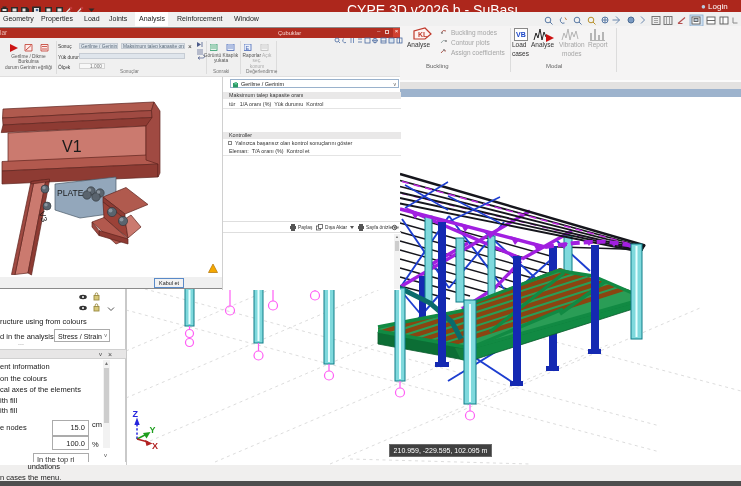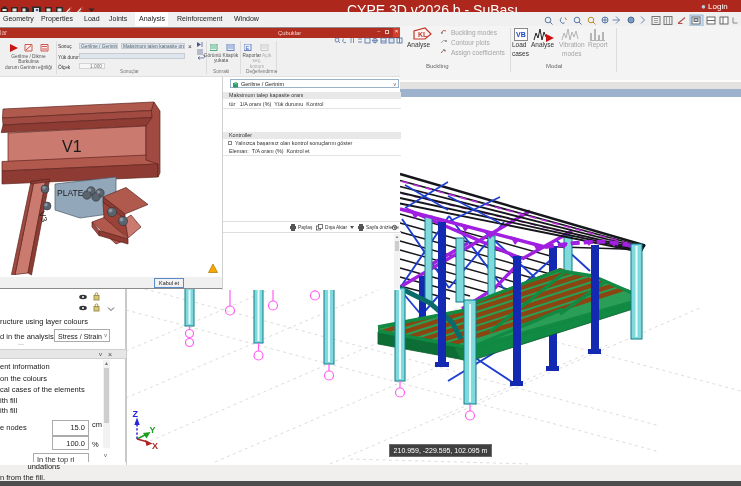--- a/index.html
+++ b/index.html
@@ -347,34 +347,34 @@
           <circle cx="5" cy="16" r="1"></circle>
         </g>
   <g fill="none" stroke="#9a8a40" stroke-width="0.9">
           <rect x="16" y="3.5" width="5" height="4.5" fill="#d8c878"></rect>
           <path d="M17.2,3.5 L17.2,2.2 A1.3,1.3 0 0 1 19.8,2.2 L19.8,3.5"></path>
           <rect x="16" y="14.5" width="5" height="4.5" fill="#d8c878"></rect>
           <path d="M17.2,14.5 L17.2,13.2 A1.3,1.3 0 0 1 19.8,13.2 L19.8,14.5"></path>
         </g>
   <path d="M30,15.5 L33,18.5 L36,15.5" stroke="#555" fill="none"></path>
  </svg>
- <div class="abs" style="left:0;top:29px;">ructure using layer colours</div>
+ <div class="abs" style="left:0;top:29px;">ructure using from colours</div>
  <div class="abs" style="left:0;top:44px;">d in the analysis</div>
  <div class="abs" style="left:54px;top:41px;width:56px;height:13px;border:1px solid #ababab;background:#fff;">
    <span style="position:absolute;left:3px;top:2.5px;font-size:7px;">Stress / Strain</span>
    <span style="position:absolute;right:2px;top:2px;color:#666;font-size:5.5px;">v</span>
  </div>
  <div class="abs" style="left:18px;top:51px;color:#888;font-size:7px;">...</div>
  <div class="abs" style="left:0;top:61px;width:126px;height:10px;background:#e7e6e6;border-top:1px solid #d0d0d0;border-bottom:1px solid #d0d0d0;">
    <span style="position:absolute;right:24px;top:1px;color:#444;font-size:6px;">v</span>
    <span style="position:absolute;right:14px;top:1px;color:#444;font-size:7px;">×</span>
  </div>
  <div class="abs" style="left:0;top:74px;">ent information</div>
  <div class="abs" style="left:0;top:86px;">on the colours</div>
- <div class="abs" style="left:0;top:97px;">cal cases of the elements</div>
+ <div class="abs" style="left:0;top:97px;">cal axes of the elements</div>
  <div class="abs" style="left:0;top:108px;">ith fill</div>
  <div class="abs" style="left:0;top:118px;">ith fill</div>
  <div class="abs" style="left:0;top:135px;">e nodes</div>
  <div class="abs" style="left:52px;top:132px;width:37px;height:16px;border:1px solid #ababab;background:#fff;text-align:center;">
         <span style="position:absolute;right:3px;top:2px;">15.0</span>
       </div>
  <div class="abs" style="left:92px;top:132px;">cm</div>
  <div class="abs" style="left:52px;top:148px;width:37px;height:14px;border:1px solid #ababab;background:#fff;">
         <span style="position:absolute;right:3px;top:2px;">100.0</span>
       </div>
@@ -385,21 +385,21 @@
  <div class="abs" style="left:104px;top:164px;color:#555;font-size:6px;">v</div>
 
  <div class="abs" style="left:103px;top:72px;width:7px;height:88px;background:#f2f2f2;">
    <div class="abs" style="left:0;top:0;width:7px;height:7px;color:#777;font-size:5px;text-align:center;line-height:7px;">▲</div>
    <div class="abs" style="left:1px;top:8px;width:5px;height:55px;background:#cdcdcd;"></div>
  </div>
 </div>
 
 <div class="abs" style="left:0;top:465px;width:741px;height:16px;background:#f0efee;"></div>
 <div class="abs" style="left:0;top:462px;width:60px;height:9px;font-size:7.5px;color:#1a1a1a;background:transparent;text-align:right;">undations</div>
-<div class="abs" style="left:0;top:473px;width:80px;height:9px;font-size:7.5px;color:#1a1a1a;">n from the fill.</div>
+<div class="abs" style="left:0;top:473px;width:80px;height:9px;font-size:7.5px;color:#1a1a1a;">n cases the menu.</div>
 <div class="abs" style="left:0;top:481px;width:741px;height:5px;background:#4e4e4e;"></div>
 
 <div id="fwin" class="abs" style="left:0;top:27px;width:400px;height:262px;background:#f0f0f0;border:1px solid #8b8b8b;border-left:none;">
 
  <div class="abs" style="left:0;top:0;width:400px;height:10px;background:#b02d20;">
   <span style="position:absolute;left:0px;top:1px;color:#e8b5ae;font-size:6.5px;">lar</span>
   <span style="position:absolute;left:278px;top:2px;color:#f5d5d0;font-size:5.8px;">Çubuklar</span>
   <span style="position:absolute;left:377px;top:0px;color:#e8c5c0;font-size:6px;">–</span>
   <span style="position:absolute;left:385px;top:2px;width:4px;height:4px;border:1px solid #e8c5c0;"></span>
   <span style="position:absolute;left:393px;top:0px;width:7px;height:9px;background:#d04030;color:#fff;font-size:6px;text-align:center;">×</span>

